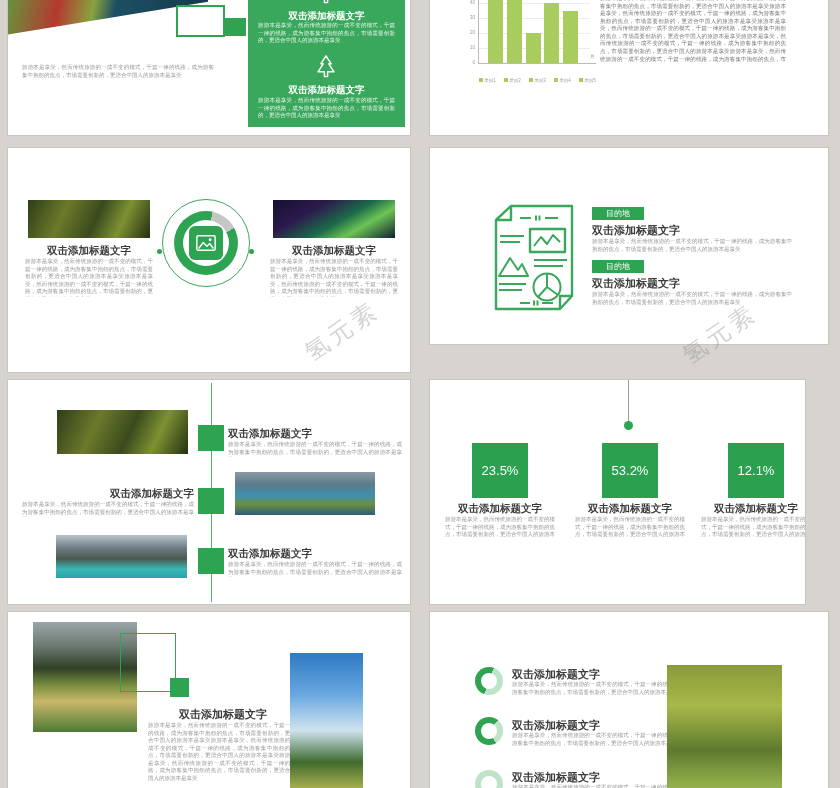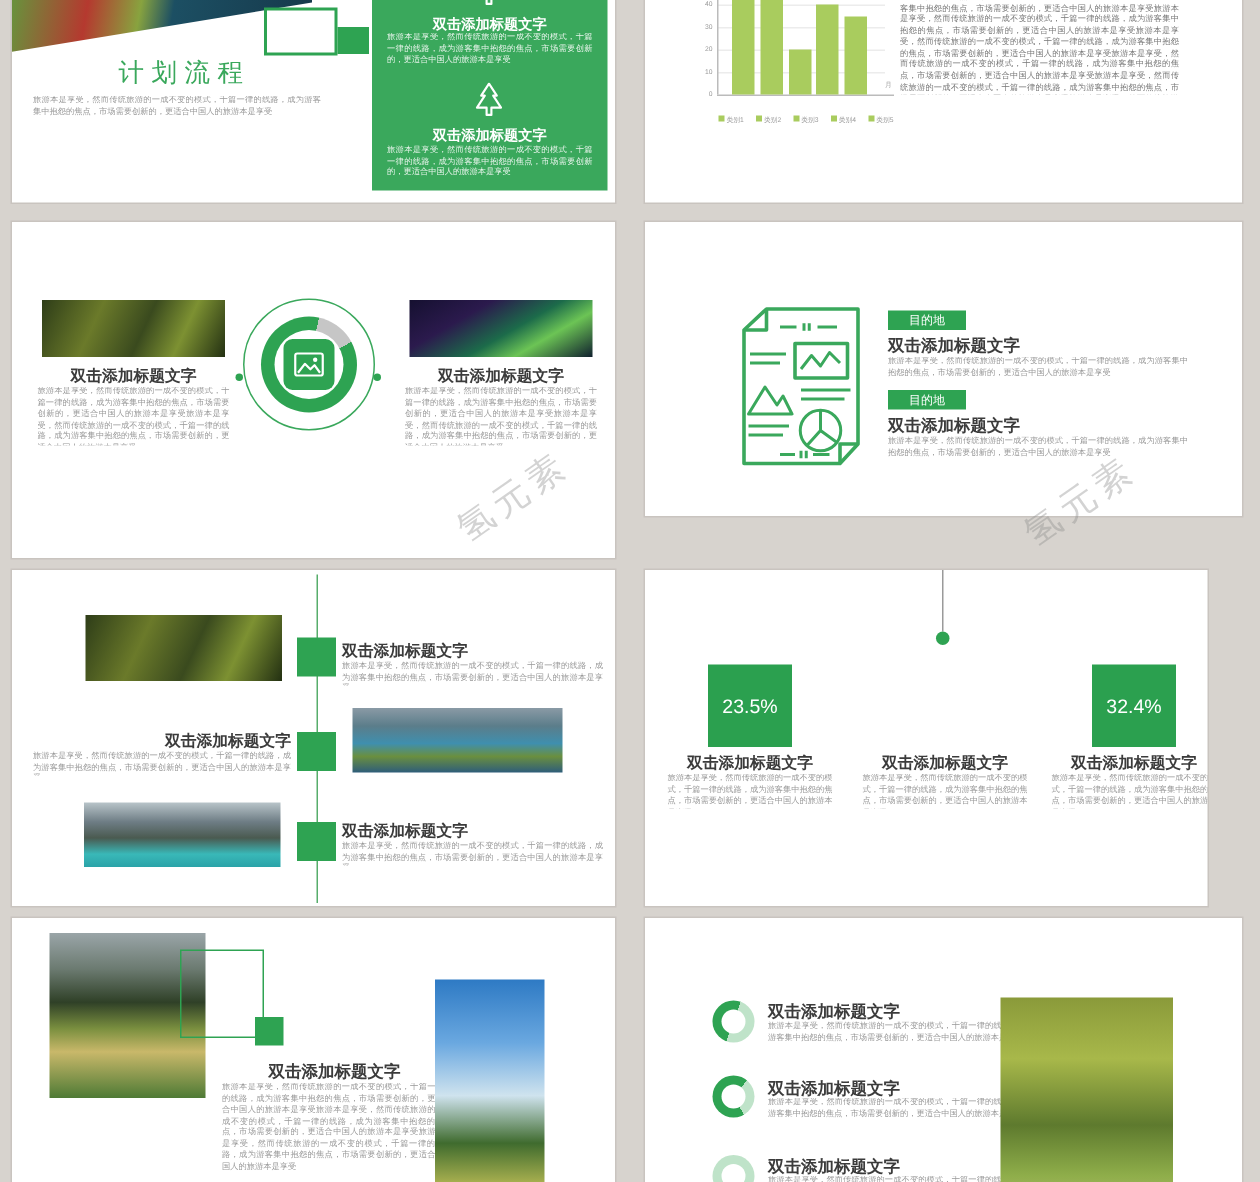--- a/index.html
+++ b/index.html
@@ -59,21 +59,20 @@
 </style>
 </head>
 <body>
 
 <div class="canvas">
 
   <div class="slide" style="left:8px; top:-89px; width:402px; height:224px;">
     <div class="abs photo s1-photo"></div>
     <div class="abs" style="left:168px; top:94px; width:49px; height:32px; border:2px solid #2ea352;"></div>
     <div class="abs greensq" style="left:217px; top:107px; width:21px; height:18px;"></div>
-    <div class="abs s1-title">计划流程</div>
     <div class="abs body" style="left:14px; top:153px; width:192px; height:17px;">旅游本是享受，然而传统旅游的一成不变的模式，千篇一律的线路，成为游客集中抱怨的焦点，市场需要创新的，更适合中国人的旅游本是享受</div>
     <div class="abs s1-panel">
       <svg class="abs" style="left:66px; top:70px;" width="24" height="24" viewBox="0 0 24 30" fill="none" stroke="#fff" stroke-width="1.8" stroke-linejoin="round">
         <path d="M12 1 L18.5 11 H15.5 L22 21 H14 V27 H10 V21 H2 L8.5 11 H5.5 Z"></path>
       </svg>
       <div class="panel-head" style="top:99px;">双击添加标题文字</div>
       <div class="panel-body" style="top:111px; height:30px;">旅游本是享受，然而传统旅游的一成不变的模式，千篇一律的线路，成为游客集中抱怨的焦点，市场需要创新的，更适合中国人的旅游本是享受</div>
       <svg class="abs" style="left:67px; top:144px;" width="22" height="24" viewBox="0 0 24 30" fill="none" stroke="#fff" stroke-width="1.8" stroke-linejoin="round">
         <path d="M12 1 L18.5 11 H15.5 L22 21 H14 V27 H10 V21 H2 L8.5 11 H5.5 Z"></path>
       </svg>
@@ -190,21 +189,22 @@
          background:linear-gradient(180deg,#b8c4c9 0%,#6e7d85 30%,#4a5a50 55%,#39b8b8 80%,#2aa3a8 100%);"></div>
     <div class="abs greensq" style="left:190px; top:168px; width:26px; height:26px;"></div>
     <div class="abs heading" style="left:220px; top:167px;">双击添加标题文字</div>
     <div class="abs body" style="left:220px; top:181px; width:174px; height:16px;">旅游本是享受，然而传统旅游的一成不变的模式，千篇一律的线路，成为游客集中抱怨的焦点，市场需要创新的，更适合中国人的旅游本是享受</div>
   </div>
 
   <div class="slide" style="left:430px; top:380px; width:375px; height:224px;">
     <div class="abs" style="left:198px; top:0; width:1px; height:41px; background:#9a9a9a;"></div>
     <div class="abs dot" style="left:194px; top:41px; width:9px; height:9px;"></div>
     <div class="abs stat-sq" style="left:42px; top:63px;">23.5%</div>
-    <div class="abs stat-sq" style="left:298px; top:63px;">32.4%</div>
+    <div class="abs stat-sq" style="left:172px; top:63px;">53.2%</div>
+    <div class="abs stat-sq" style="left:298px; top:63px;">12.1%</div>
     <div class="abs heading" style="left:10px; top:122px; width:120px; text-align:center;">双击添加标题文字</div>
     <div class="abs heading" style="left:140px; top:122px; width:120px; text-align:center;">双击添加标题文字</div>
     <div class="abs heading" style="left:266px; top:122px; width:120px; text-align:center;">双击添加标题文字</div>
     <div class="abs body" style="left:15px; top:136px; width:110px; height:23px;">旅游本是享受，然而传统旅游的一成不变的模式，千篇一律的线路，成为游客集中抱怨的焦点，市场需要创新的，更适合中国人的旅游本是享受</div>
     <div class="abs body" style="left:145px; top:136px; width:110px; height:23px;">旅游本是享受，然而传统旅游的一成不变的模式，千篇一律的线路，成为游客集中抱怨的焦点，市场需要创新的，更适合中国人的旅游本是享受</div>
     <div class="abs body" style="left:271px; top:136px; width:110px; height:23px;">旅游本是享受，然而传统旅游的一成不变的模式，千篇一律的线路，成为游客集中抱怨的焦点，市场需要创新的，更适合中国人的旅游本是享受</div>
   </div>
 
   <div class="slide" style="left:8px; top:612px; width:402px; height:224px;">
     <div class="abs photo" style="left:25px; top:10px; width:104px; height:110px;

